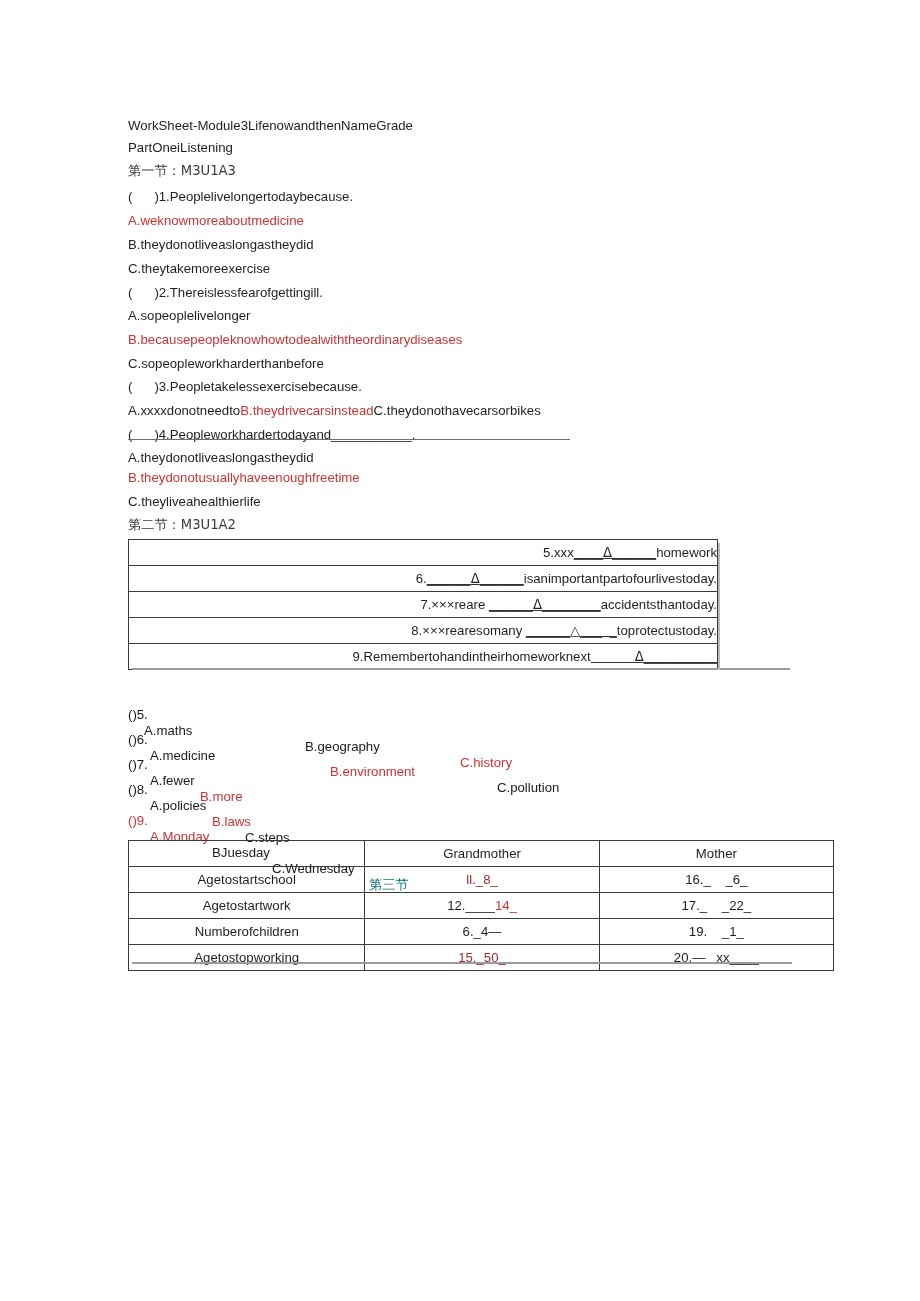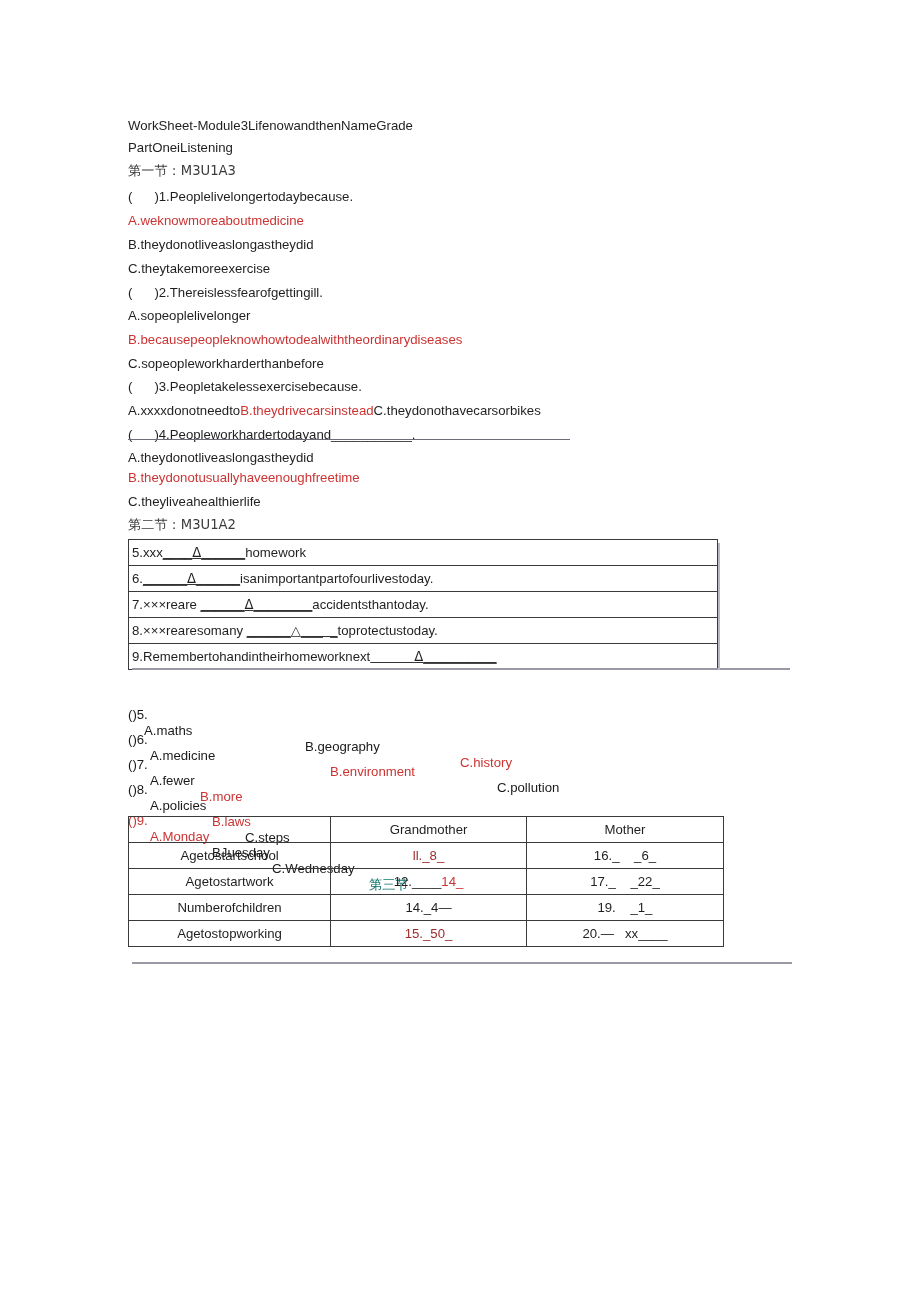--- a/index.html
+++ b/index.html
@@ -64,20 +64,21 @@
     padding: 0;
     font-weight: normal;
     vertical-align: middle;
   }
 
   
   #fill-table {
     left: 128px;
     top: 539px;
     width: 590px;
+    text-align: right;
   }
   #fill-table td {
     height: 25px;
     padding-left: 3px;
     white-space: pre;
   }
   #fill-table .tri { font-family: "DejaVu Sans", sans-serif; }
 
   
   .shadow-bottom {
@@ -93,22 +94,22 @@
     left: 718px;
     top: 543px;
     width: 2px;
     height: 127px;
     background: #b9b9c4;
   }
 
   
   #compare-table {
     left: 128px;
-    top: 816px;
-    width: 596px;
+    top: 840px;
+    width: 706px;
     padding-left: 18px;
   }
   #compare-table td {
     height: 25px;
     text-align: center;
     white-space: pre;
   }
   #compare-table col.c1 { width: 222px; }
   #compare-table col.c2 { width: 220px; }
   #compare-table col.c3 { width: 220px; }
@@ -234,21 +235,21 @@
 
       <tr>
         <td>Agetostartwork</td>
         <td><span>12.____</span><span class="red">14_</span></td>
         <td>17._    _22_</td>
       </tr>
 
 
       <tr>
         <td>Numberofchildren</td>
-        <td>14._4—</td>
+        <td>6._4—</td>
         <td>19.    _1_</td>
       </tr>
 
       <tr>
         <td>Agetostopworking</td>
         <td class="darkred">15._50_</td>
         <td>20.—   xx____</td>
       </tr>
     </tbody>
   </table>

